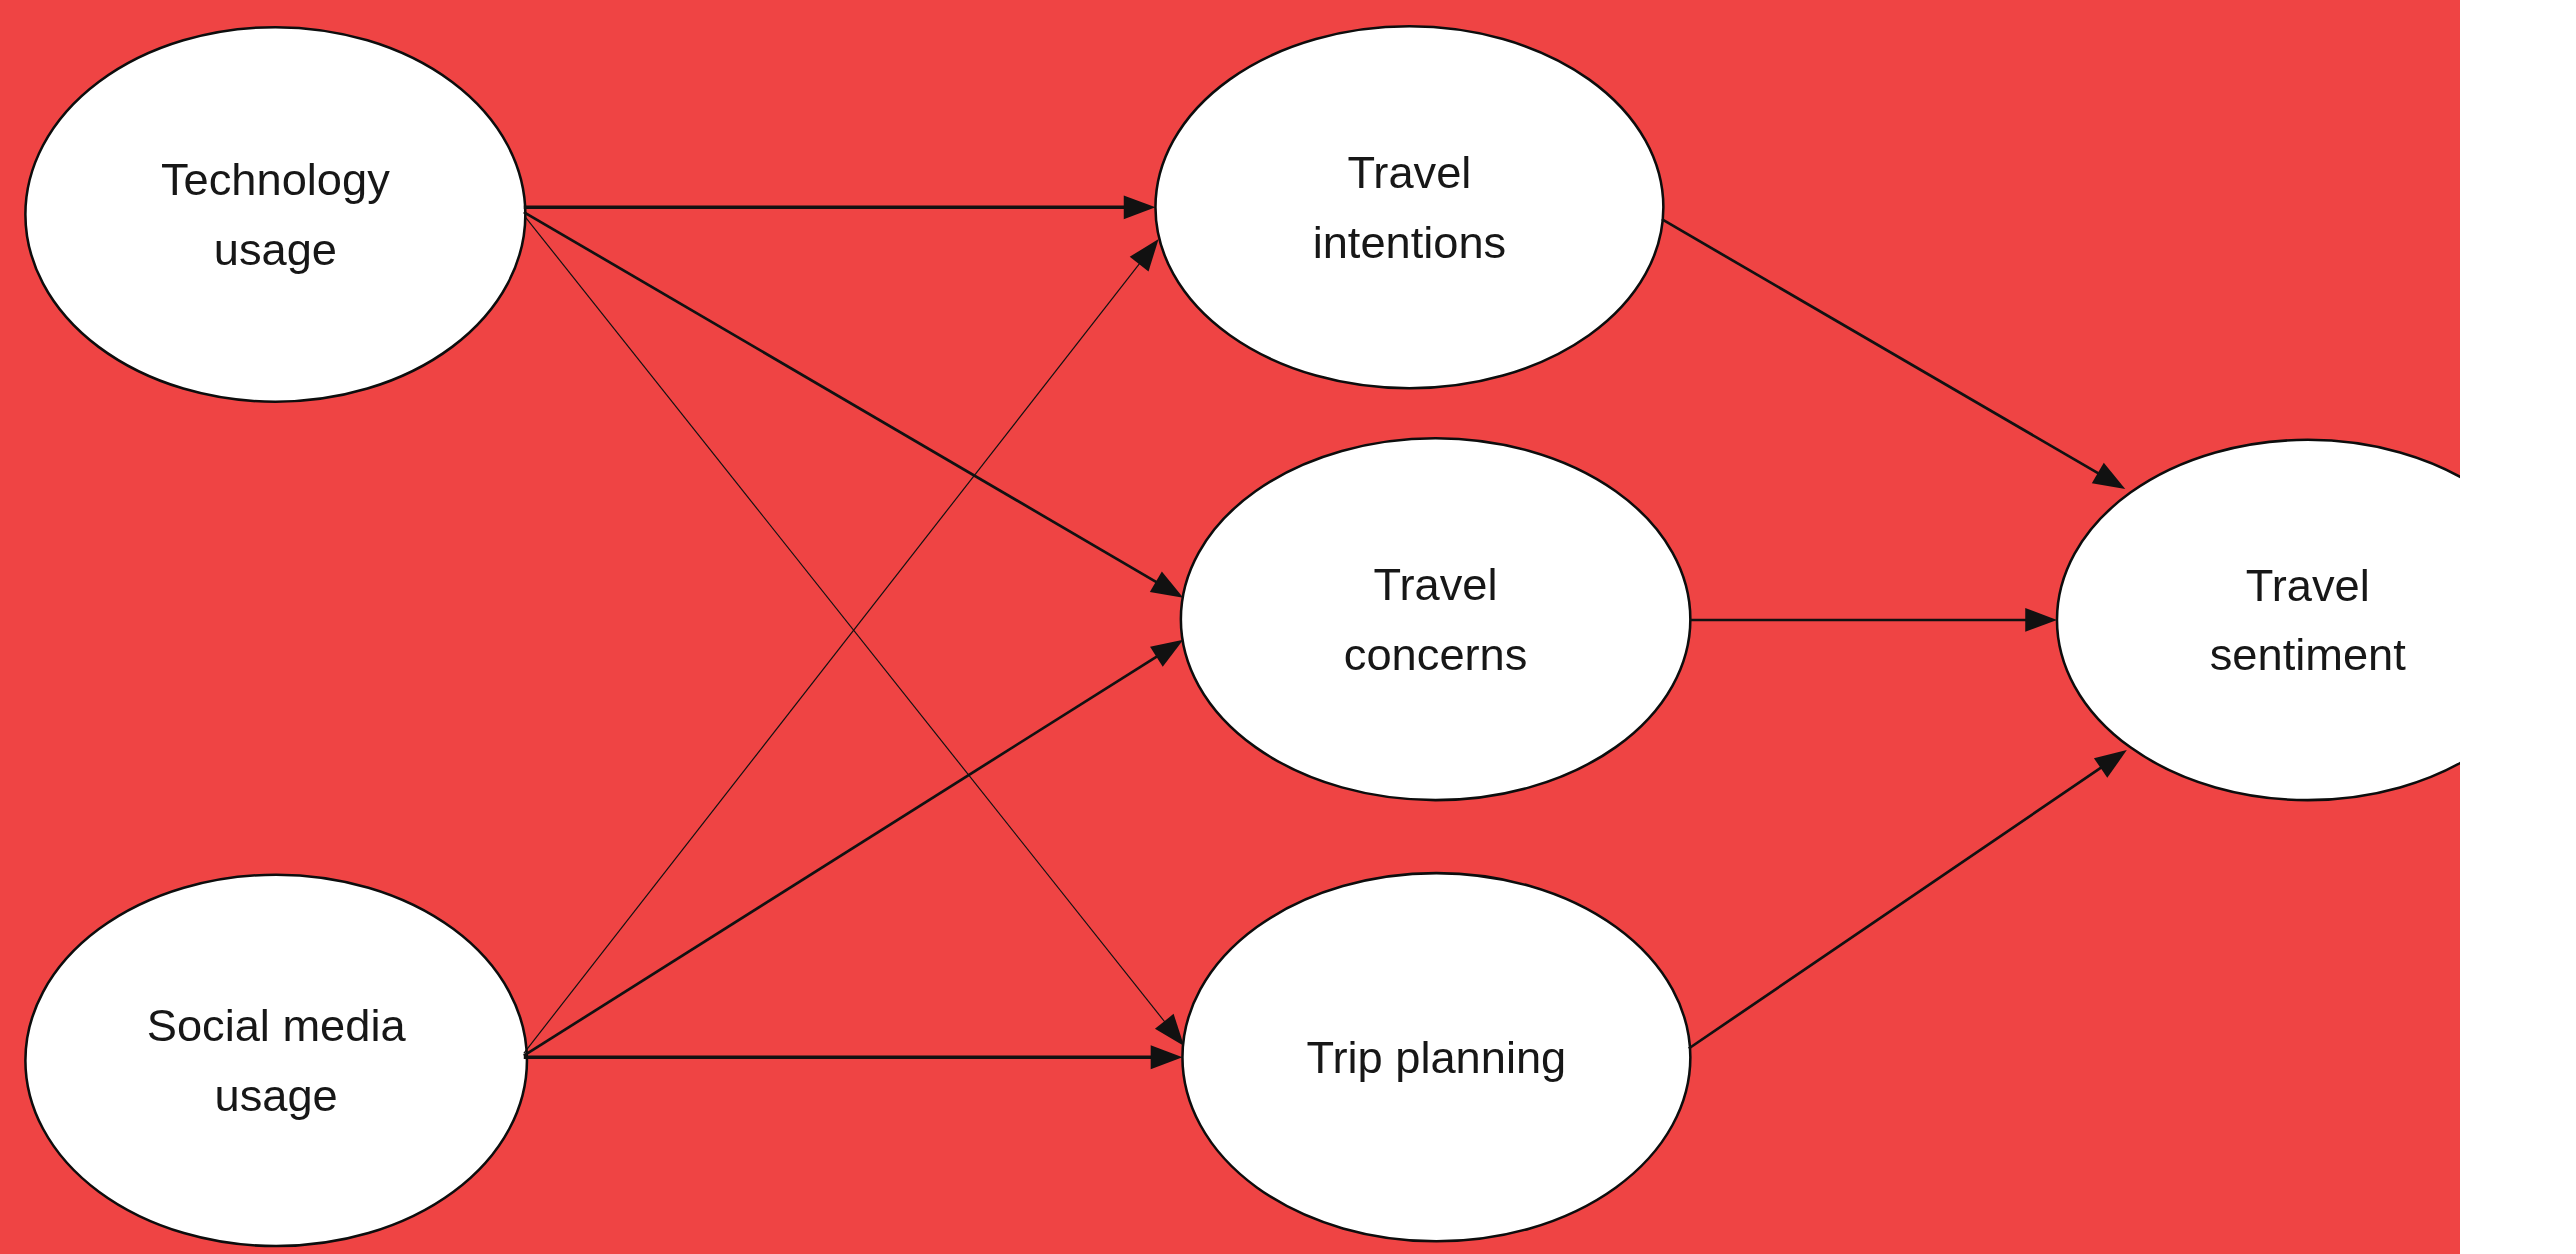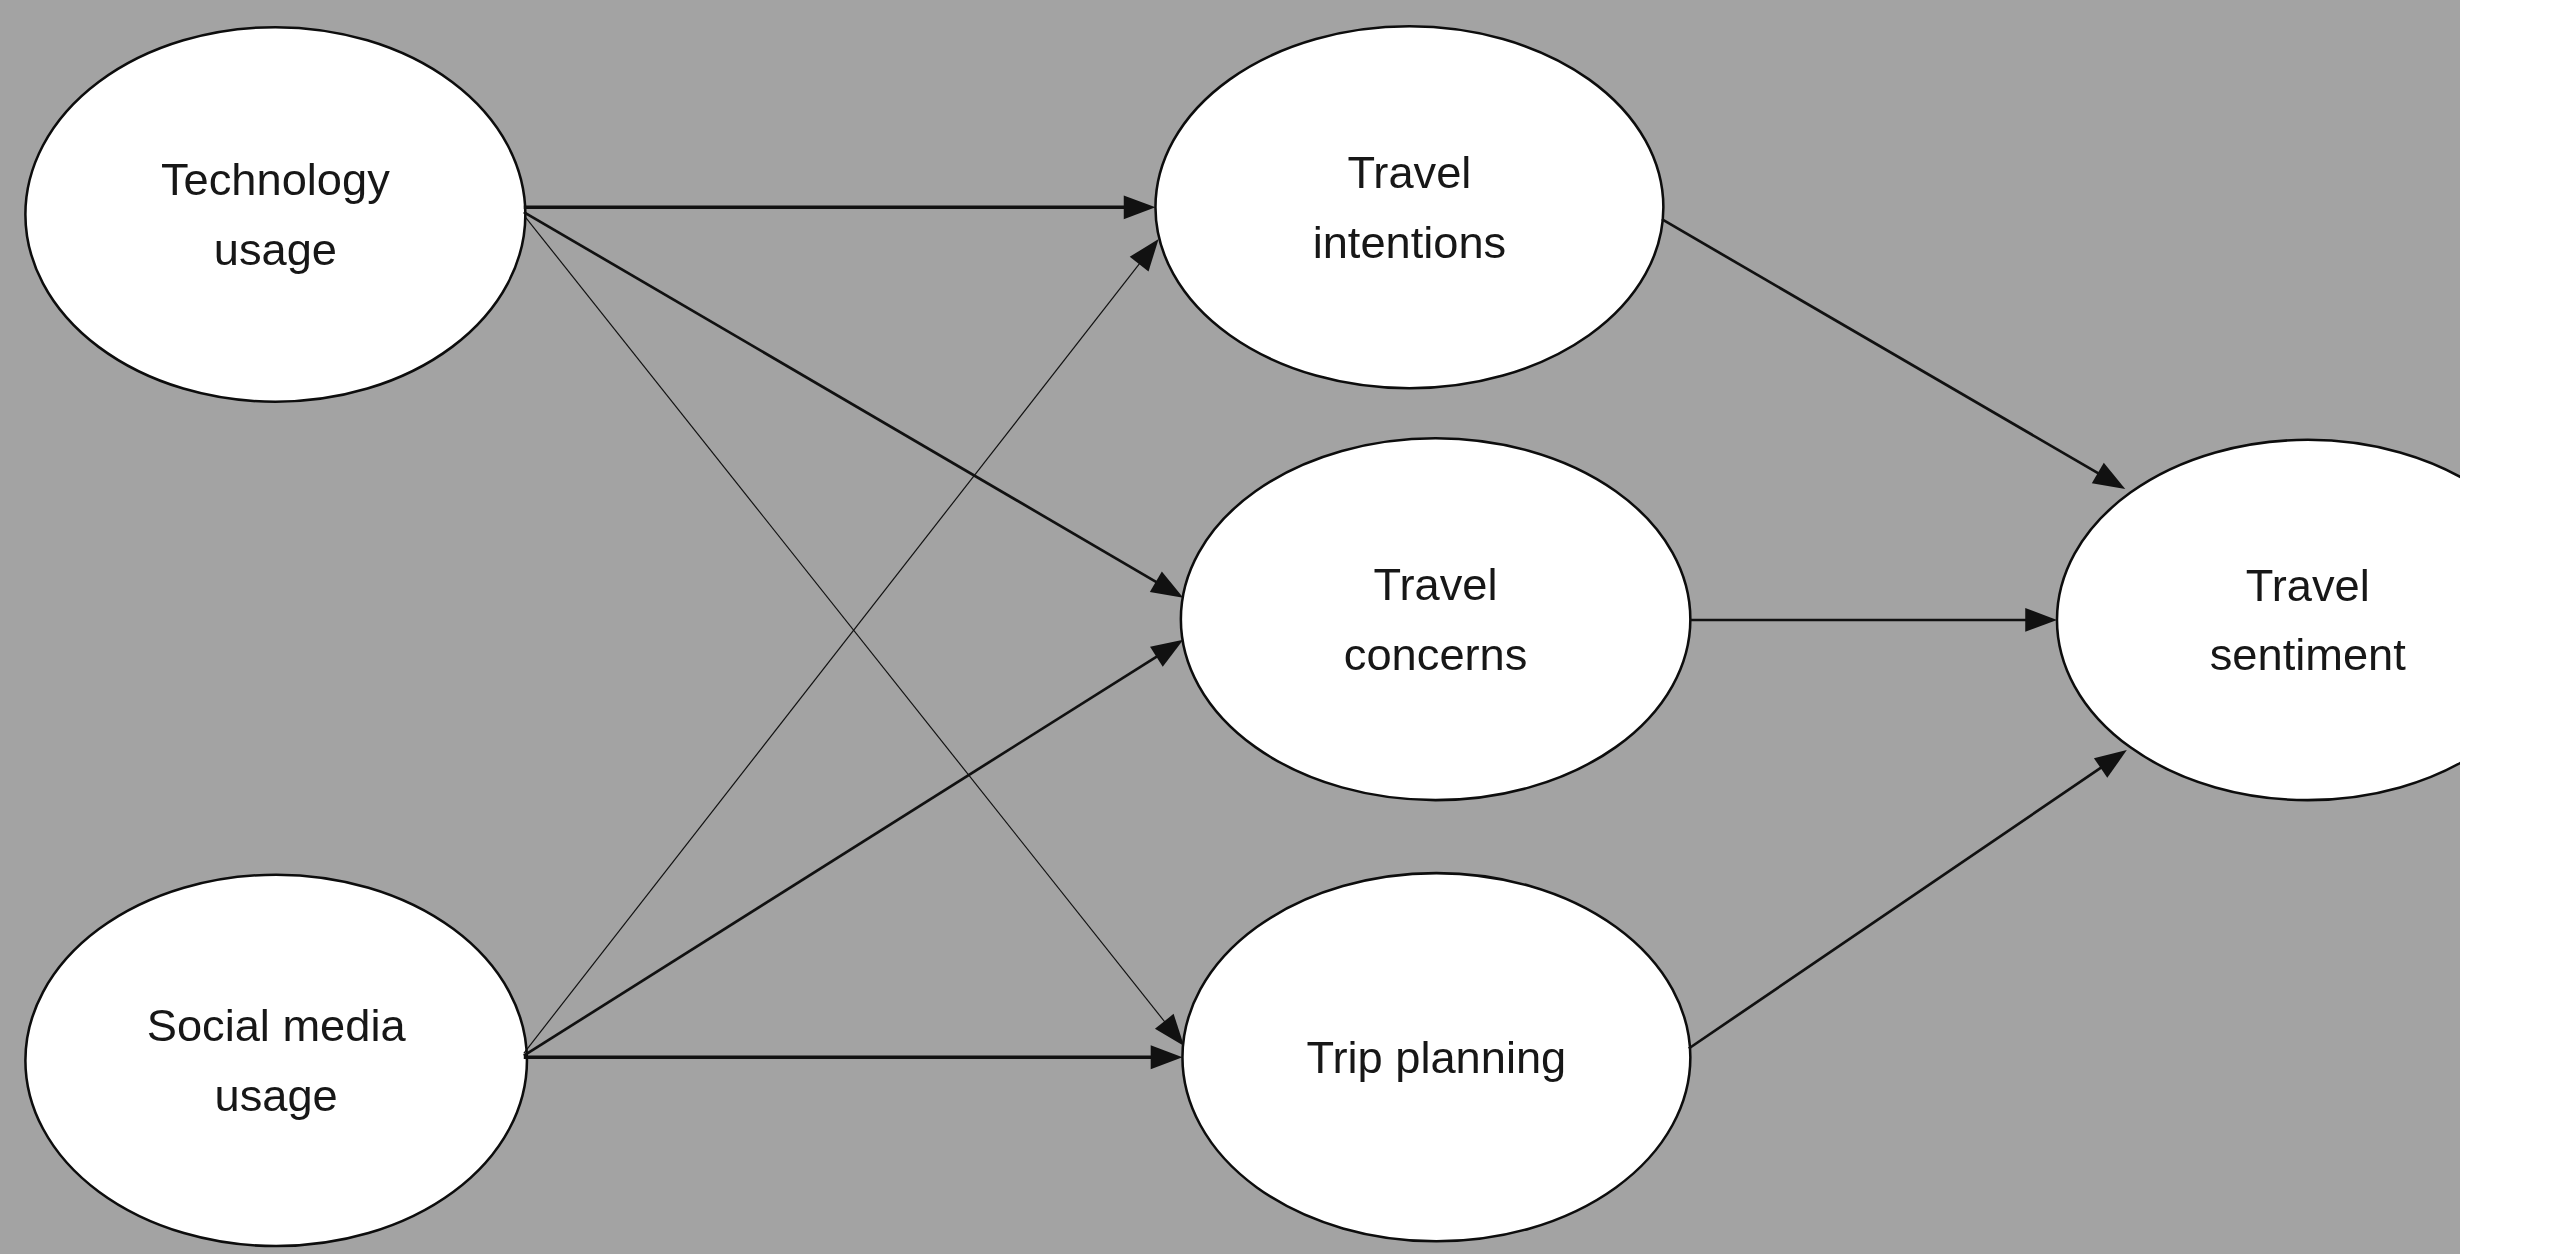--- a/index.html
+++ b/index.html
@@ -4,21 +4,21 @@
 <style>
   html, body {
     margin: 0;
     padding: 0;
     background: #ffffff;
   }
   .diagram-wrap {
     position: relative;
     width: 2460px;
     height: 1255px;
-    background: #a3a3a3;
+    background: #ef4444;
     overflow: hidden;
   }
   svg {
     display: block;
     width: 2576px;
     height: 1255px;
   }
   text {
     font-family: "Liberation Sans", sans-serif;
   }

